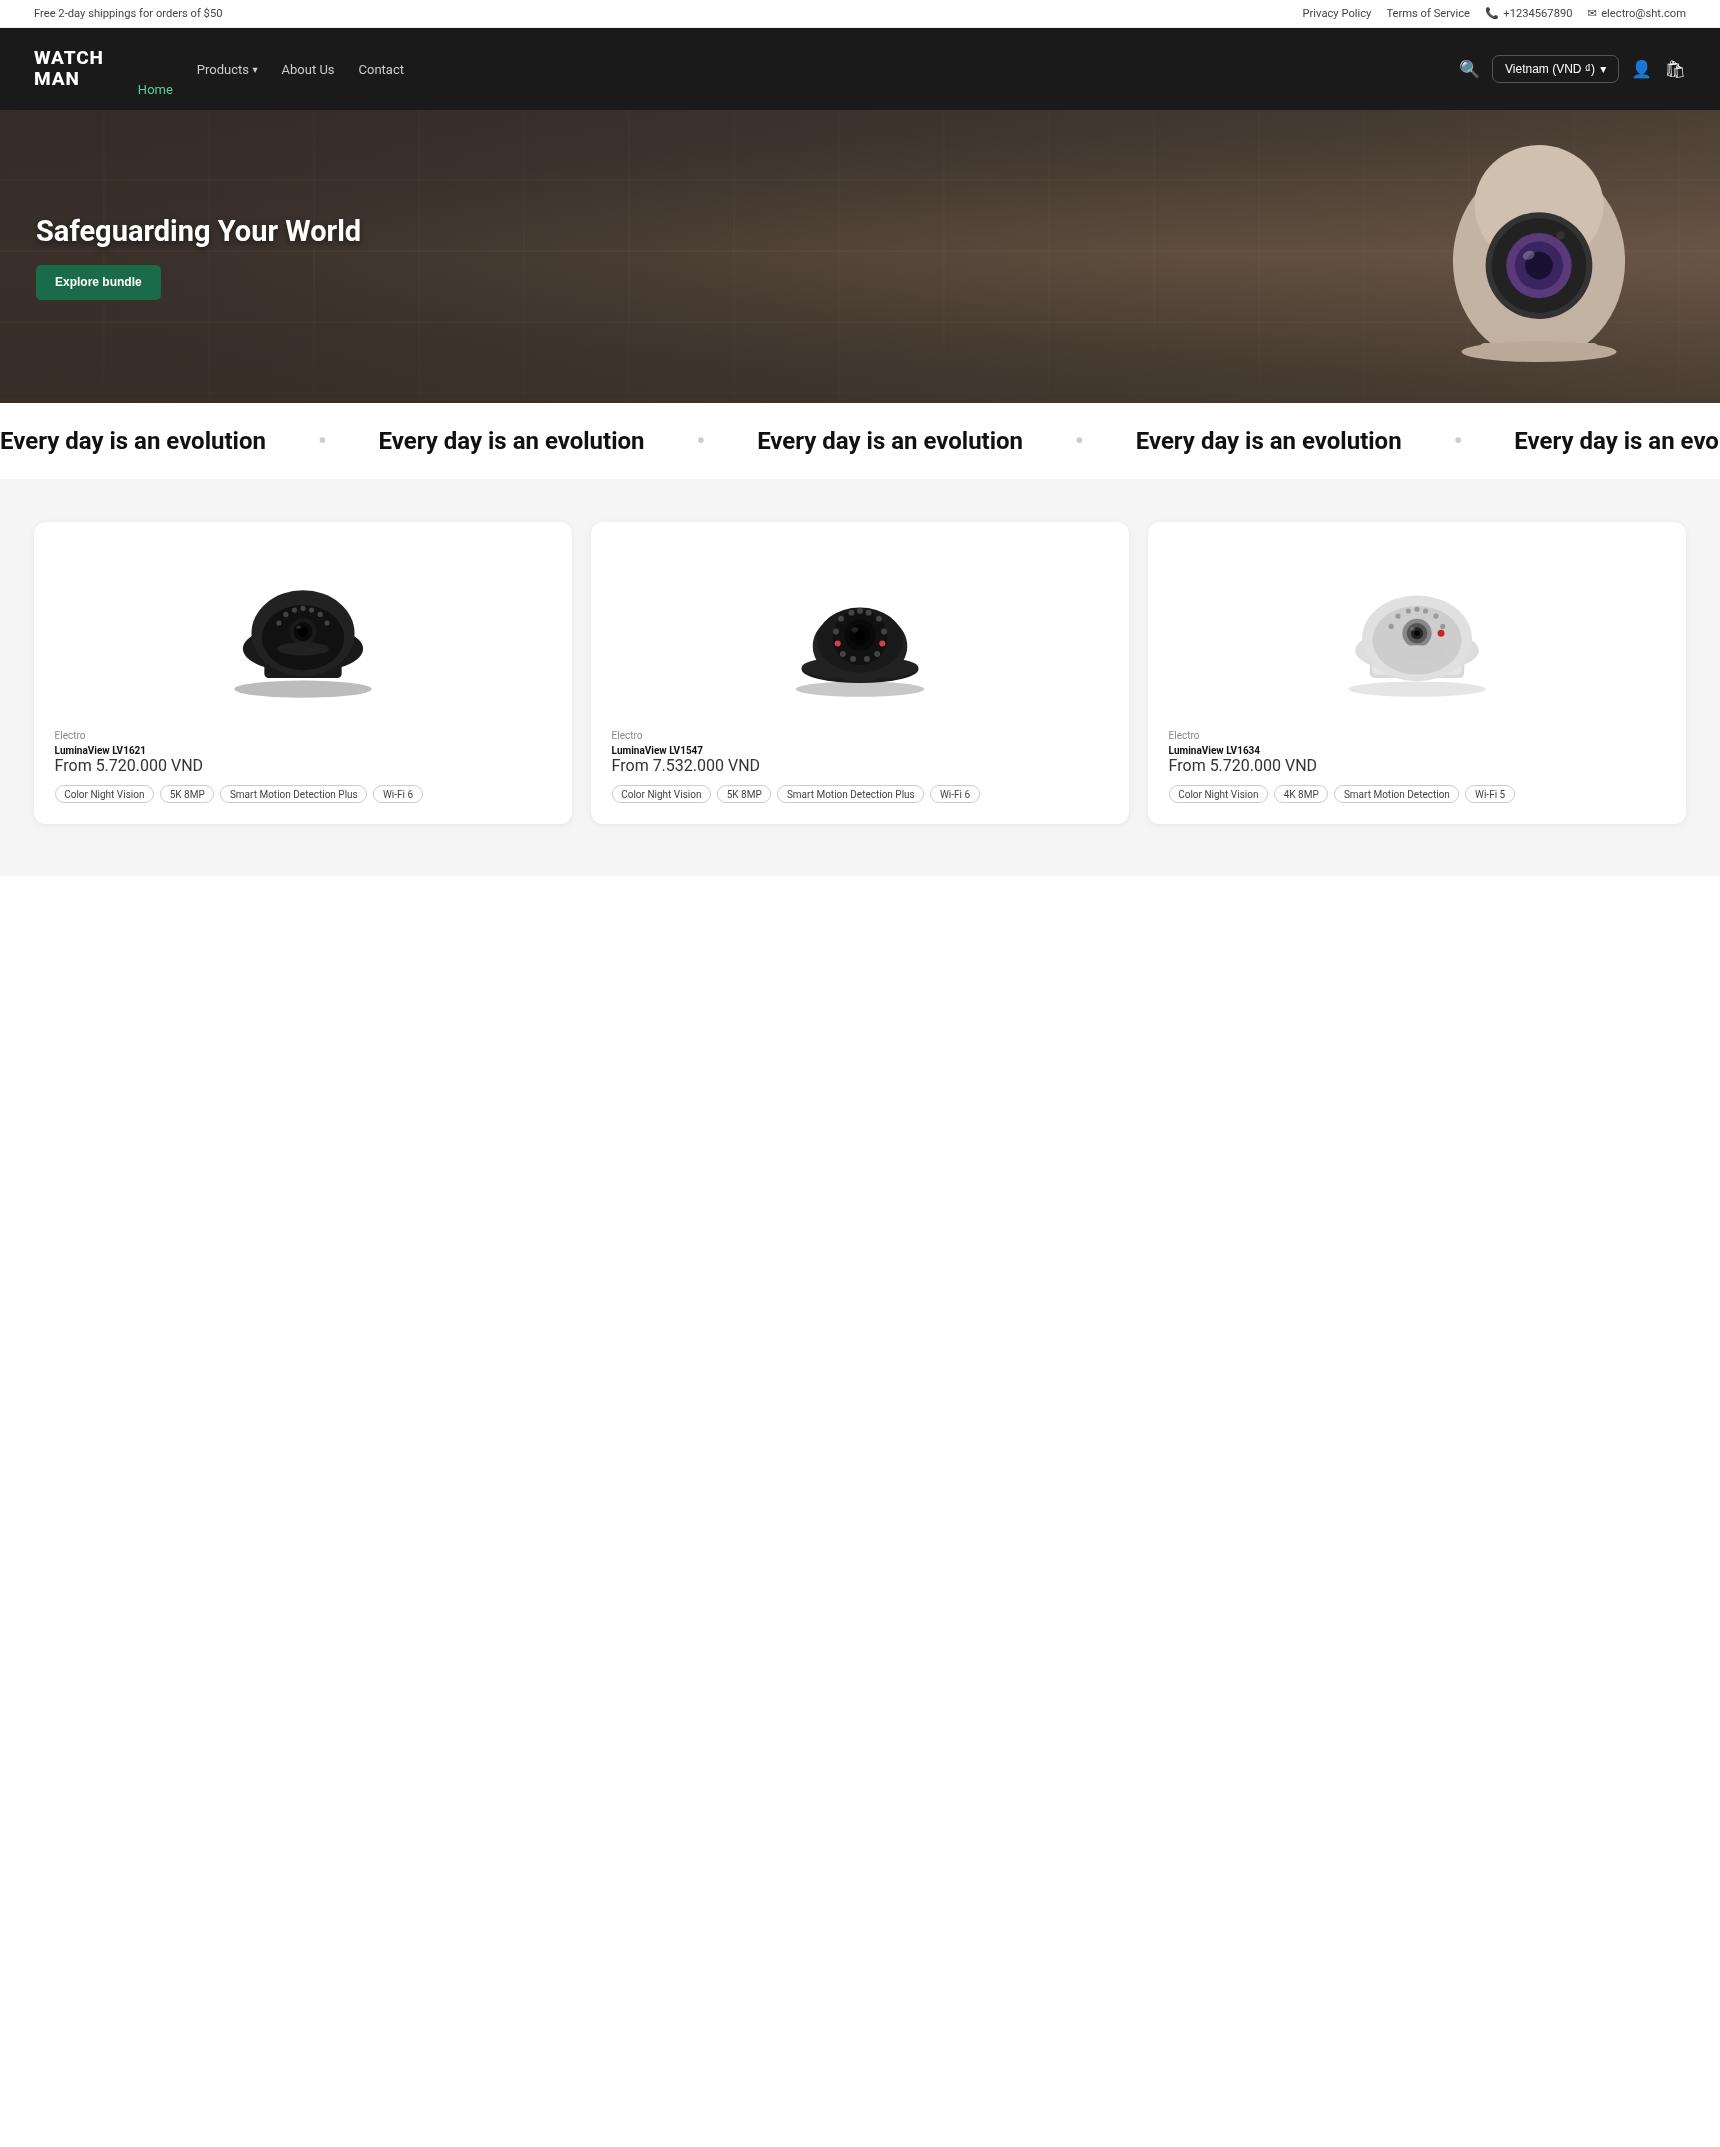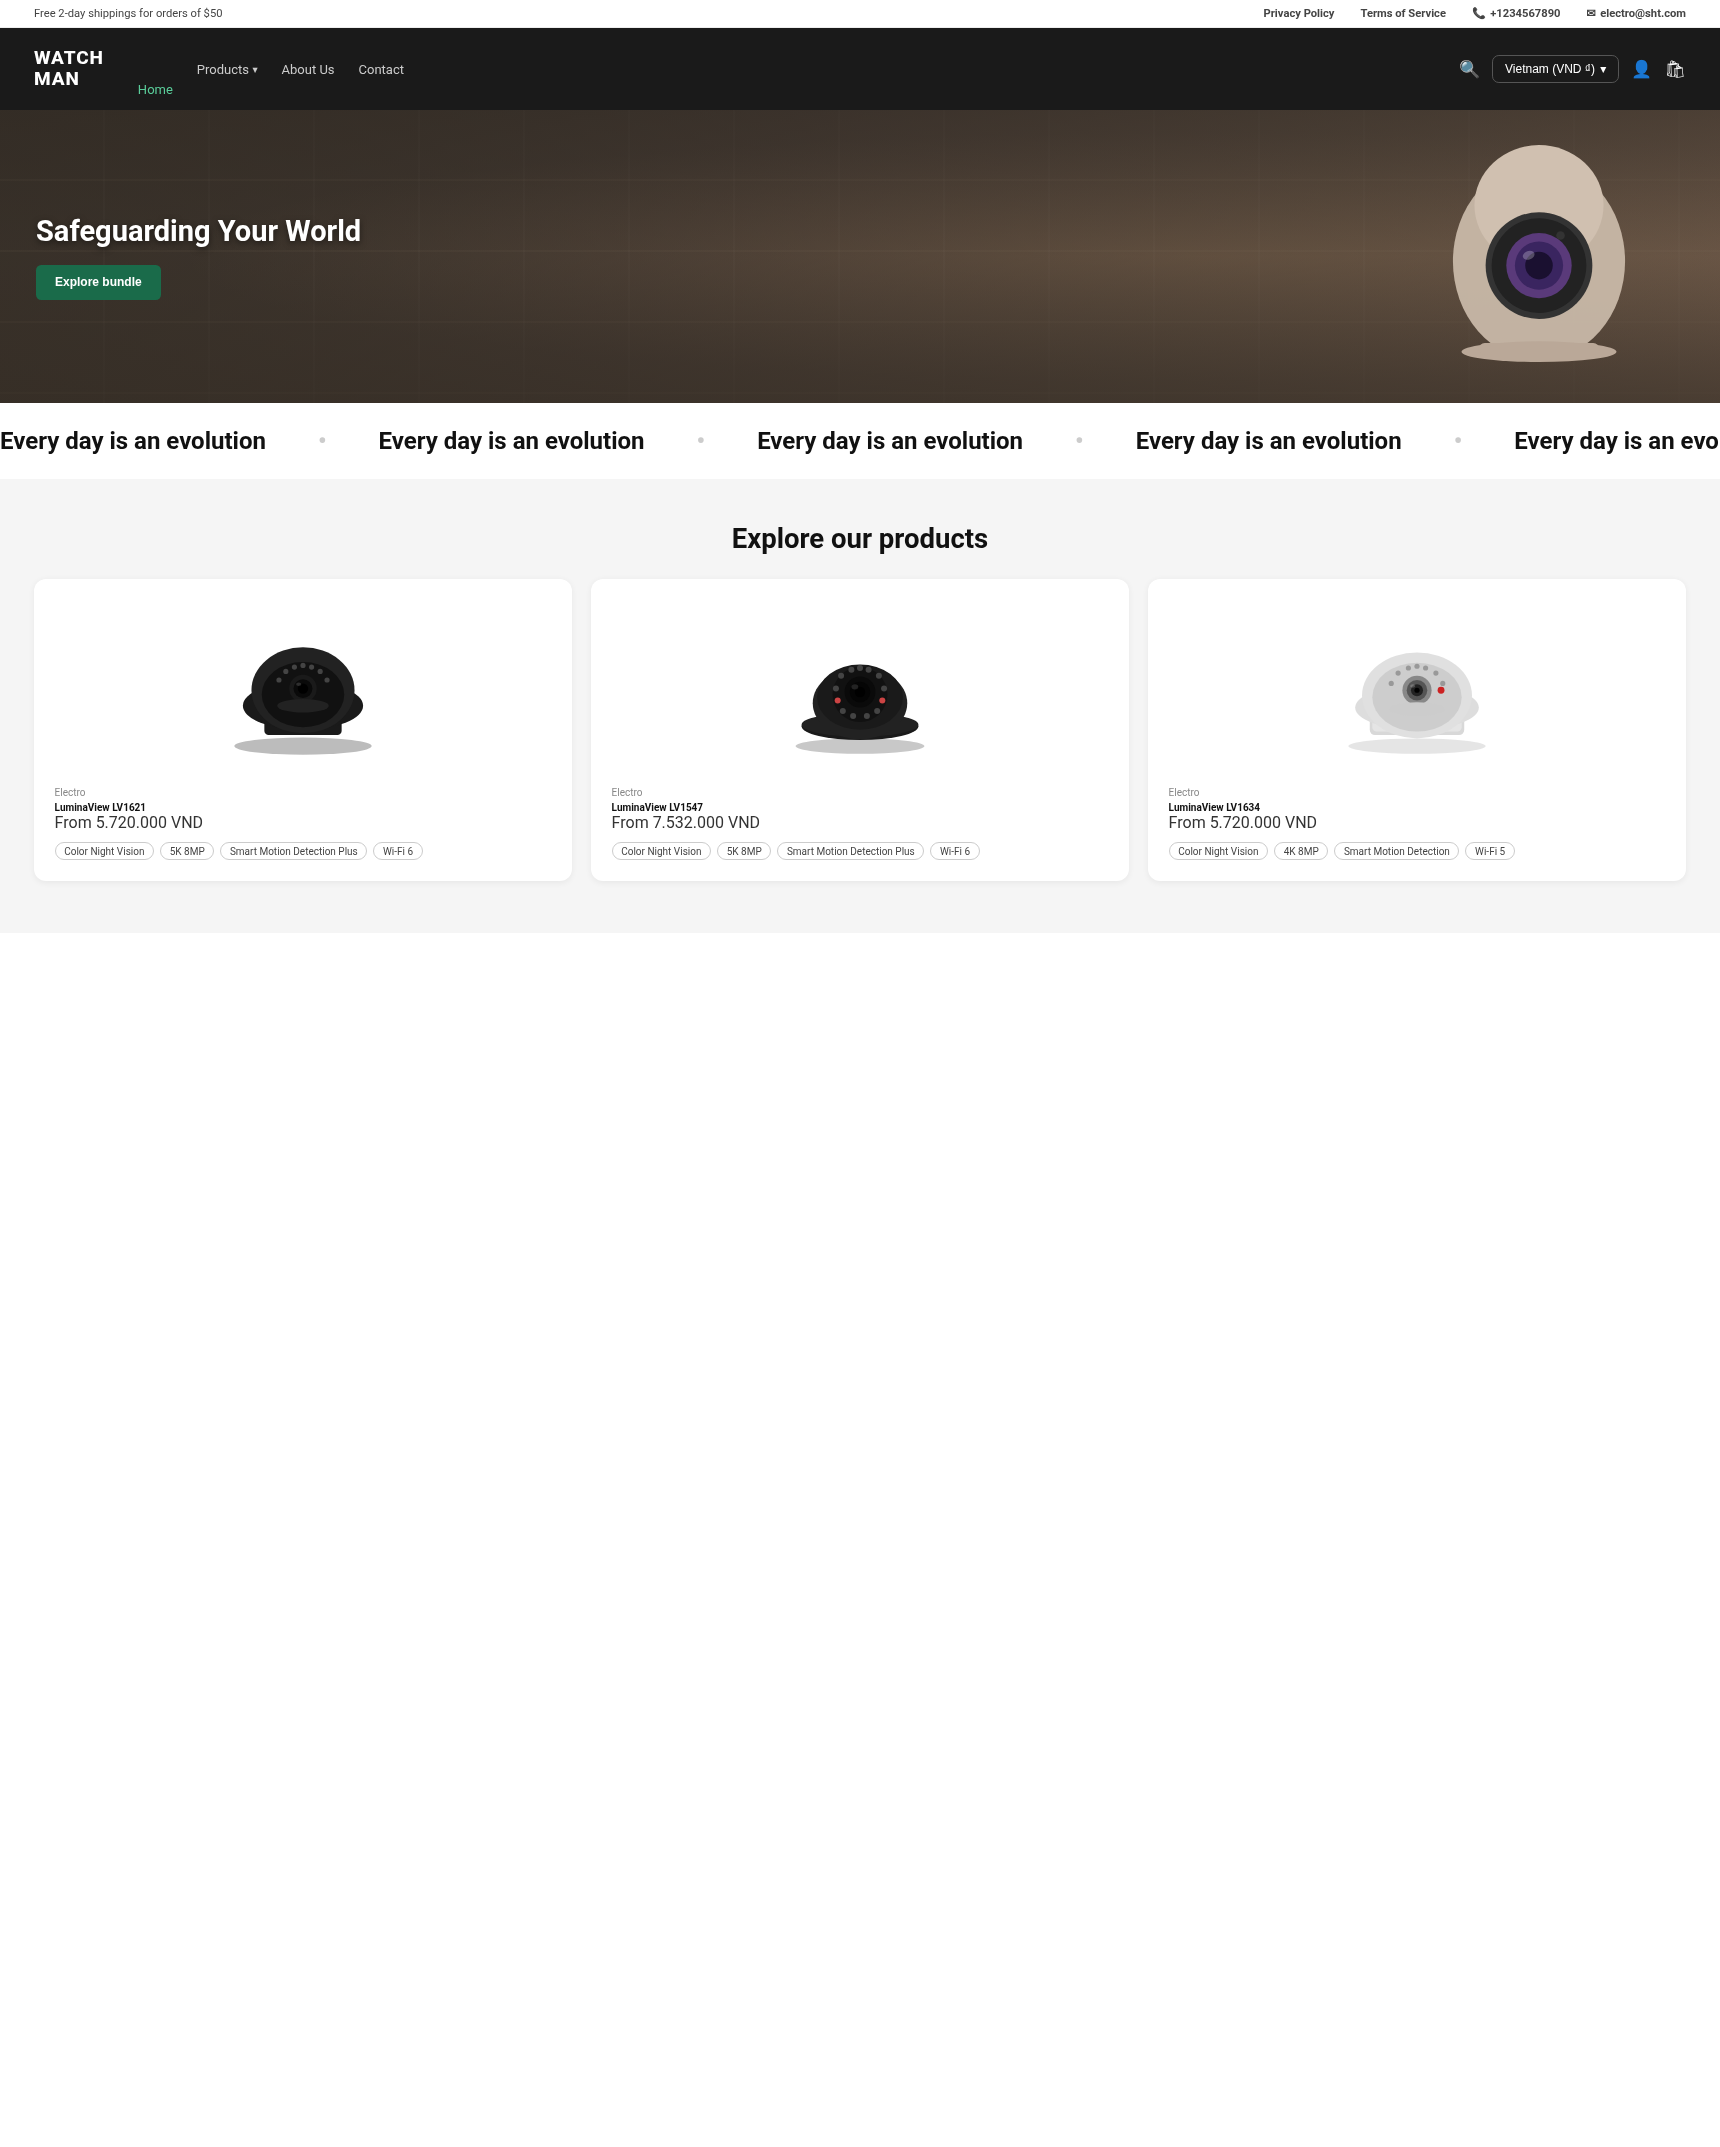--- a/index.html
+++ b/index.html
@@ -11,23 +11,22 @@
       display: flex;
       justify-content: space-between;
       align-items: center;
       padding: 6.9px 34px;
       font-size: 11.2px;
       color: #444;
       border-bottom: 0.9px solid #eee;
     }
     .top-bar-right {
       display: flex;
-      gap: 26px;
+      gap: 15px;
       align-items: flex-start;
-      font-weight: bold;
     }
     .top-bar-right a {
       color: #444;
       text-decoration: none;
     }
     .top-bar-right .phone,
     .top-bar-right .email {
       display: flex;
       align-items: center;
       gap: 4.3px;
@@ -349,21 +348,20 @@
     <span class="marquee-text" style="color:#ccc;">•</span>
     <span class="marquee-text">Every day is an evolution</span>
     <span class="marquee-text" style="color:#ccc;">•</span>
 
     <span class="marquee-text">Every day is an evolution</span>
 
   </div>
 </div>
 
 <div class="products-section">
-  <h2 class="products-title">Explore our products</h2>
 
 
   <div class="product-grid">
 
     <div class="product-card">
       <div class="product-img-area">
         <svg viewBox="0 0 200 170" width="172" height="146">
 
           <ellipse cx="100" cy="155" rx="80" ry="10" fill="#222" opacity="0.3"></ellipse>
 

